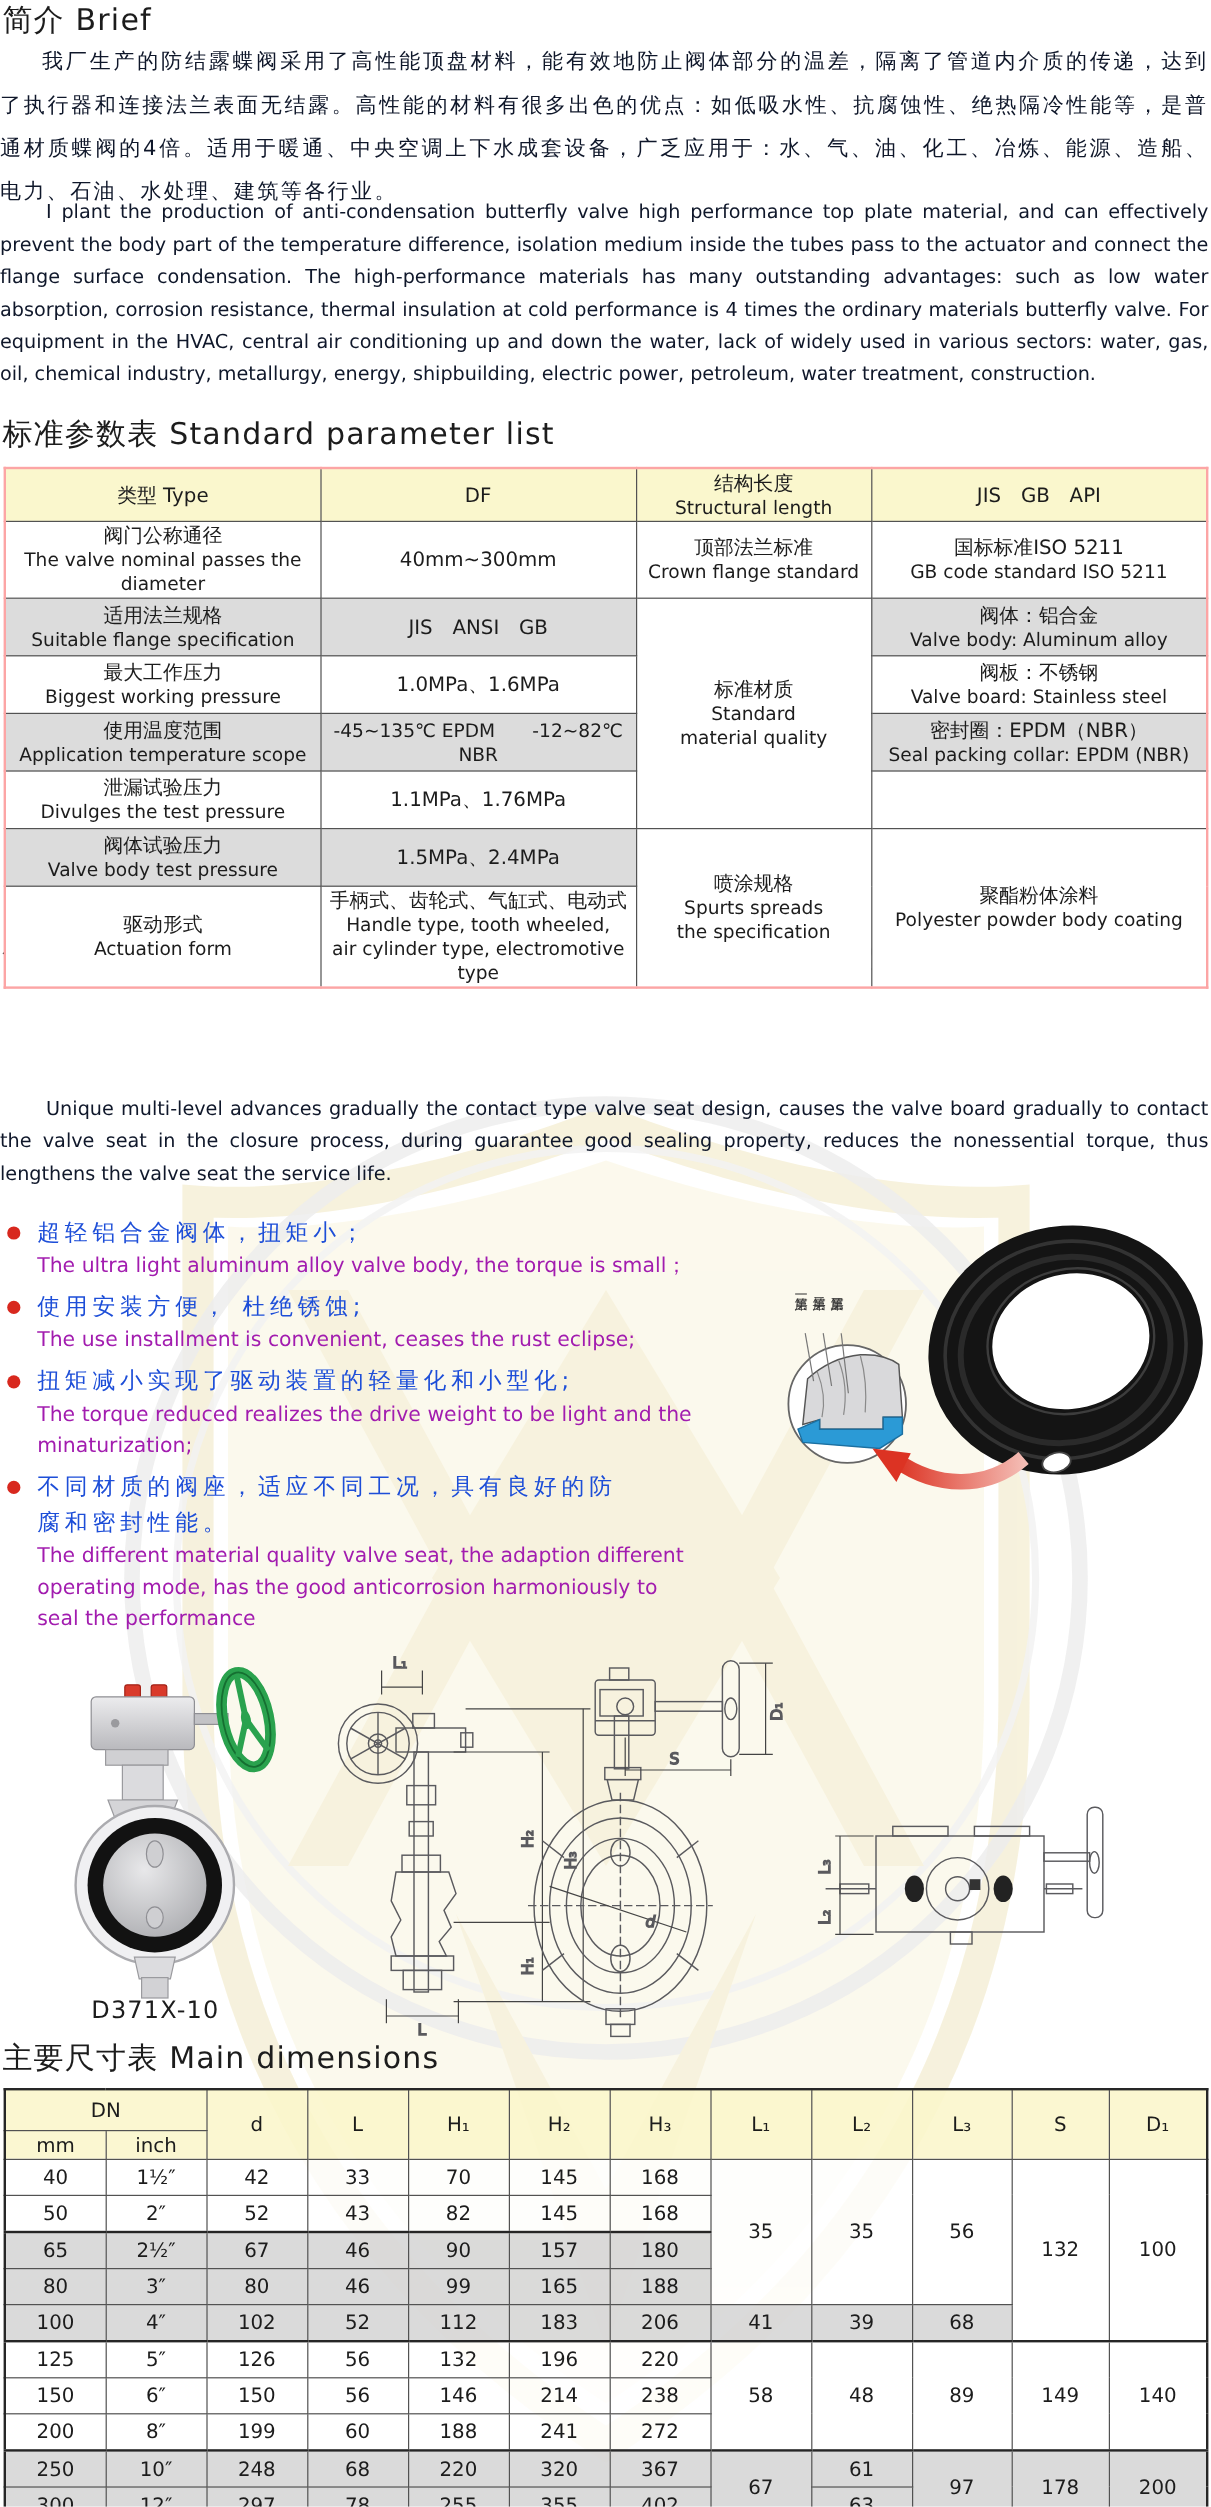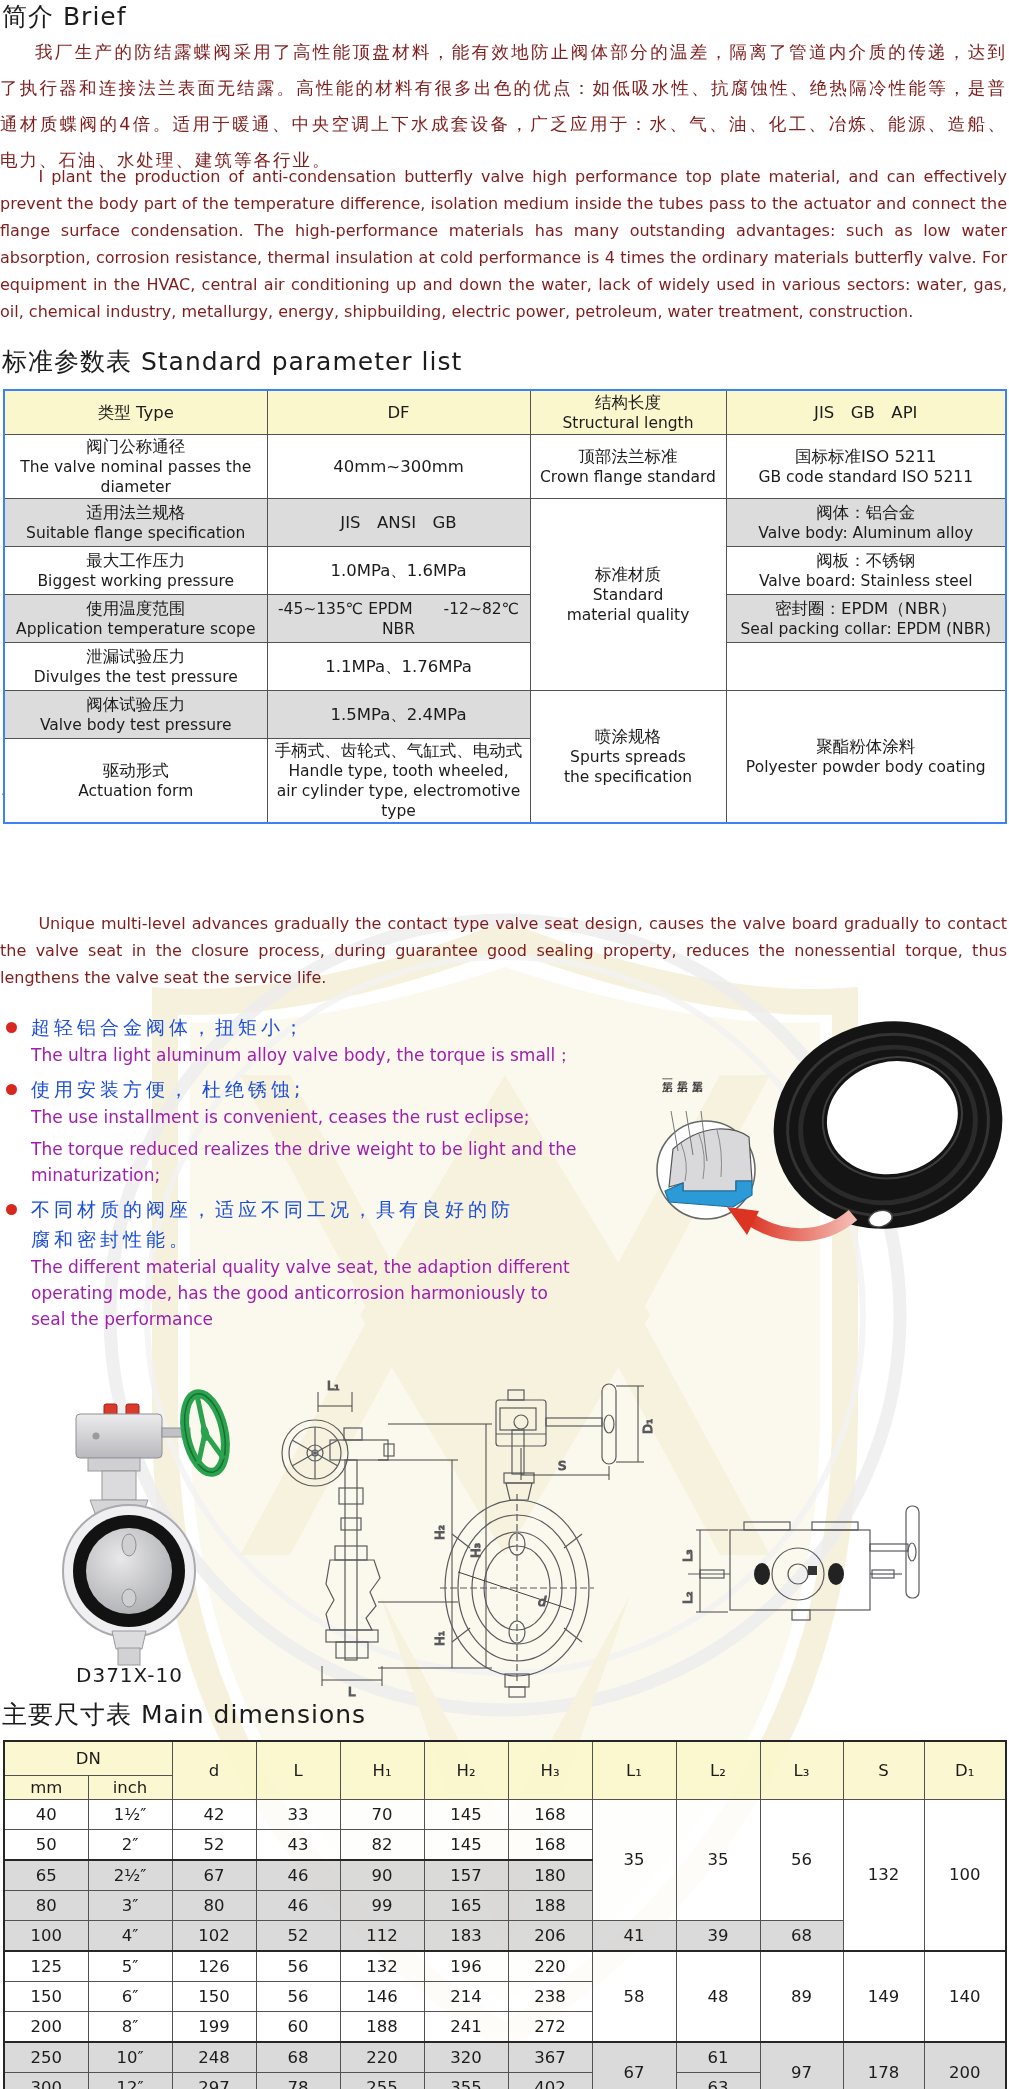--- a/index.html
+++ b/index.html
@@ -1,25 +1,25 @@
 <!DOCTYPE html>
 <html><head>
 <meta charset="utf-8">
 <style>
   html,body{margin:0;padding:0;background:#fff;}
   #page{position:relative;width:1009px;height:2089px;background:#fff;overflow:hidden;
         font-family:"DejaVu Sans","Liberation Sans",sans-serif;color:#1c1c1c;}
   .abs{position:absolute;}
   .h{position:absolute;font-size:25px;font-weight:normal;letter-spacing:1px;z-index:3;white-space:nowrap;}
-  .para{position:absolute;text-align:justify;z-index:3;color:#7f1d1d;}
+  .para{position:absolute;text-align:justify;z-index:3;color:#0f172a;}
   .cnp{font-size:17.5px;line-height:36px;letter-spacing:2px;text-indent:2em;}
   .enp{font-size:16px;line-height:27px;text-indent:2.4em;}
   table{border-collapse:collapse;position:absolute;left:3px;table-layout:fixed;z-index:4;}
   td,th{border:1px solid #525252;text-align:center;vertical-align:middle;padding:1px 3px;font-weight:normal;}
-  #param-table{top:389px;width:1002px;border:2px solid #3b82f6;}
+  #param-table{top:389px;width:1002px;border:2px solid #fca5a5;}
   #param-table .cn{display:block;font-size:16.5px;line-height:21px;}
   #param-table .en{display:block;font-size:15.5px;line-height:20px;}
   #param-table td{height:45px;}
   #param-table tr.tall td{height:56px;}
   .y{background:#FAF7CD;}
   .g{background:#DCDCDC;}
   .w{background:#ffffff;}
   #dims-table{top:1740px;width:1002px;border:2px solid #262626;}
   #dims-table td{font-size:16.5px;height:27px;}
   #dims-table th{font-size:16.5px;}
@@ -197,20 +197,21 @@
   <div id="features">
     <div class="feat">
       <div class="fcn">超轻铝合金阀体，扭矩小；</div>
       <div class="fen">The ultra light aluminum alloy valve body, the torque is small；</div>
     </div>
     <div class="feat">
       <div class="fcn">使用安装方便， 杜绝锈蚀;</div>
       <div class="fen">The use installment is convenient, ceases the rust eclipse;</div>
     </div>
     <div class="feat">
+      <div class="fcn">扭矩减小实现了驱动装置的轻量化和小型化;</div>
       <div class="fen">The torque reduced realizes the drive weight to be light and the minaturization;</div>
     </div>
     <div class="feat narrowc">
       <div class="fcn">不同材质的阀座，适应不同工况，具有良好的防腐和密封性能。</div>
       <div class="fen">The different material quality valve seat, the adaption different operating mode, has the good anticorrosion harmoniously to seal the performance</div>
     </div>
   </div>
 
   <svg class="abs" width="394" height="302" viewBox="0 0 394 302" style="left:615px;top:983px;z-index:2">
     <defs>

